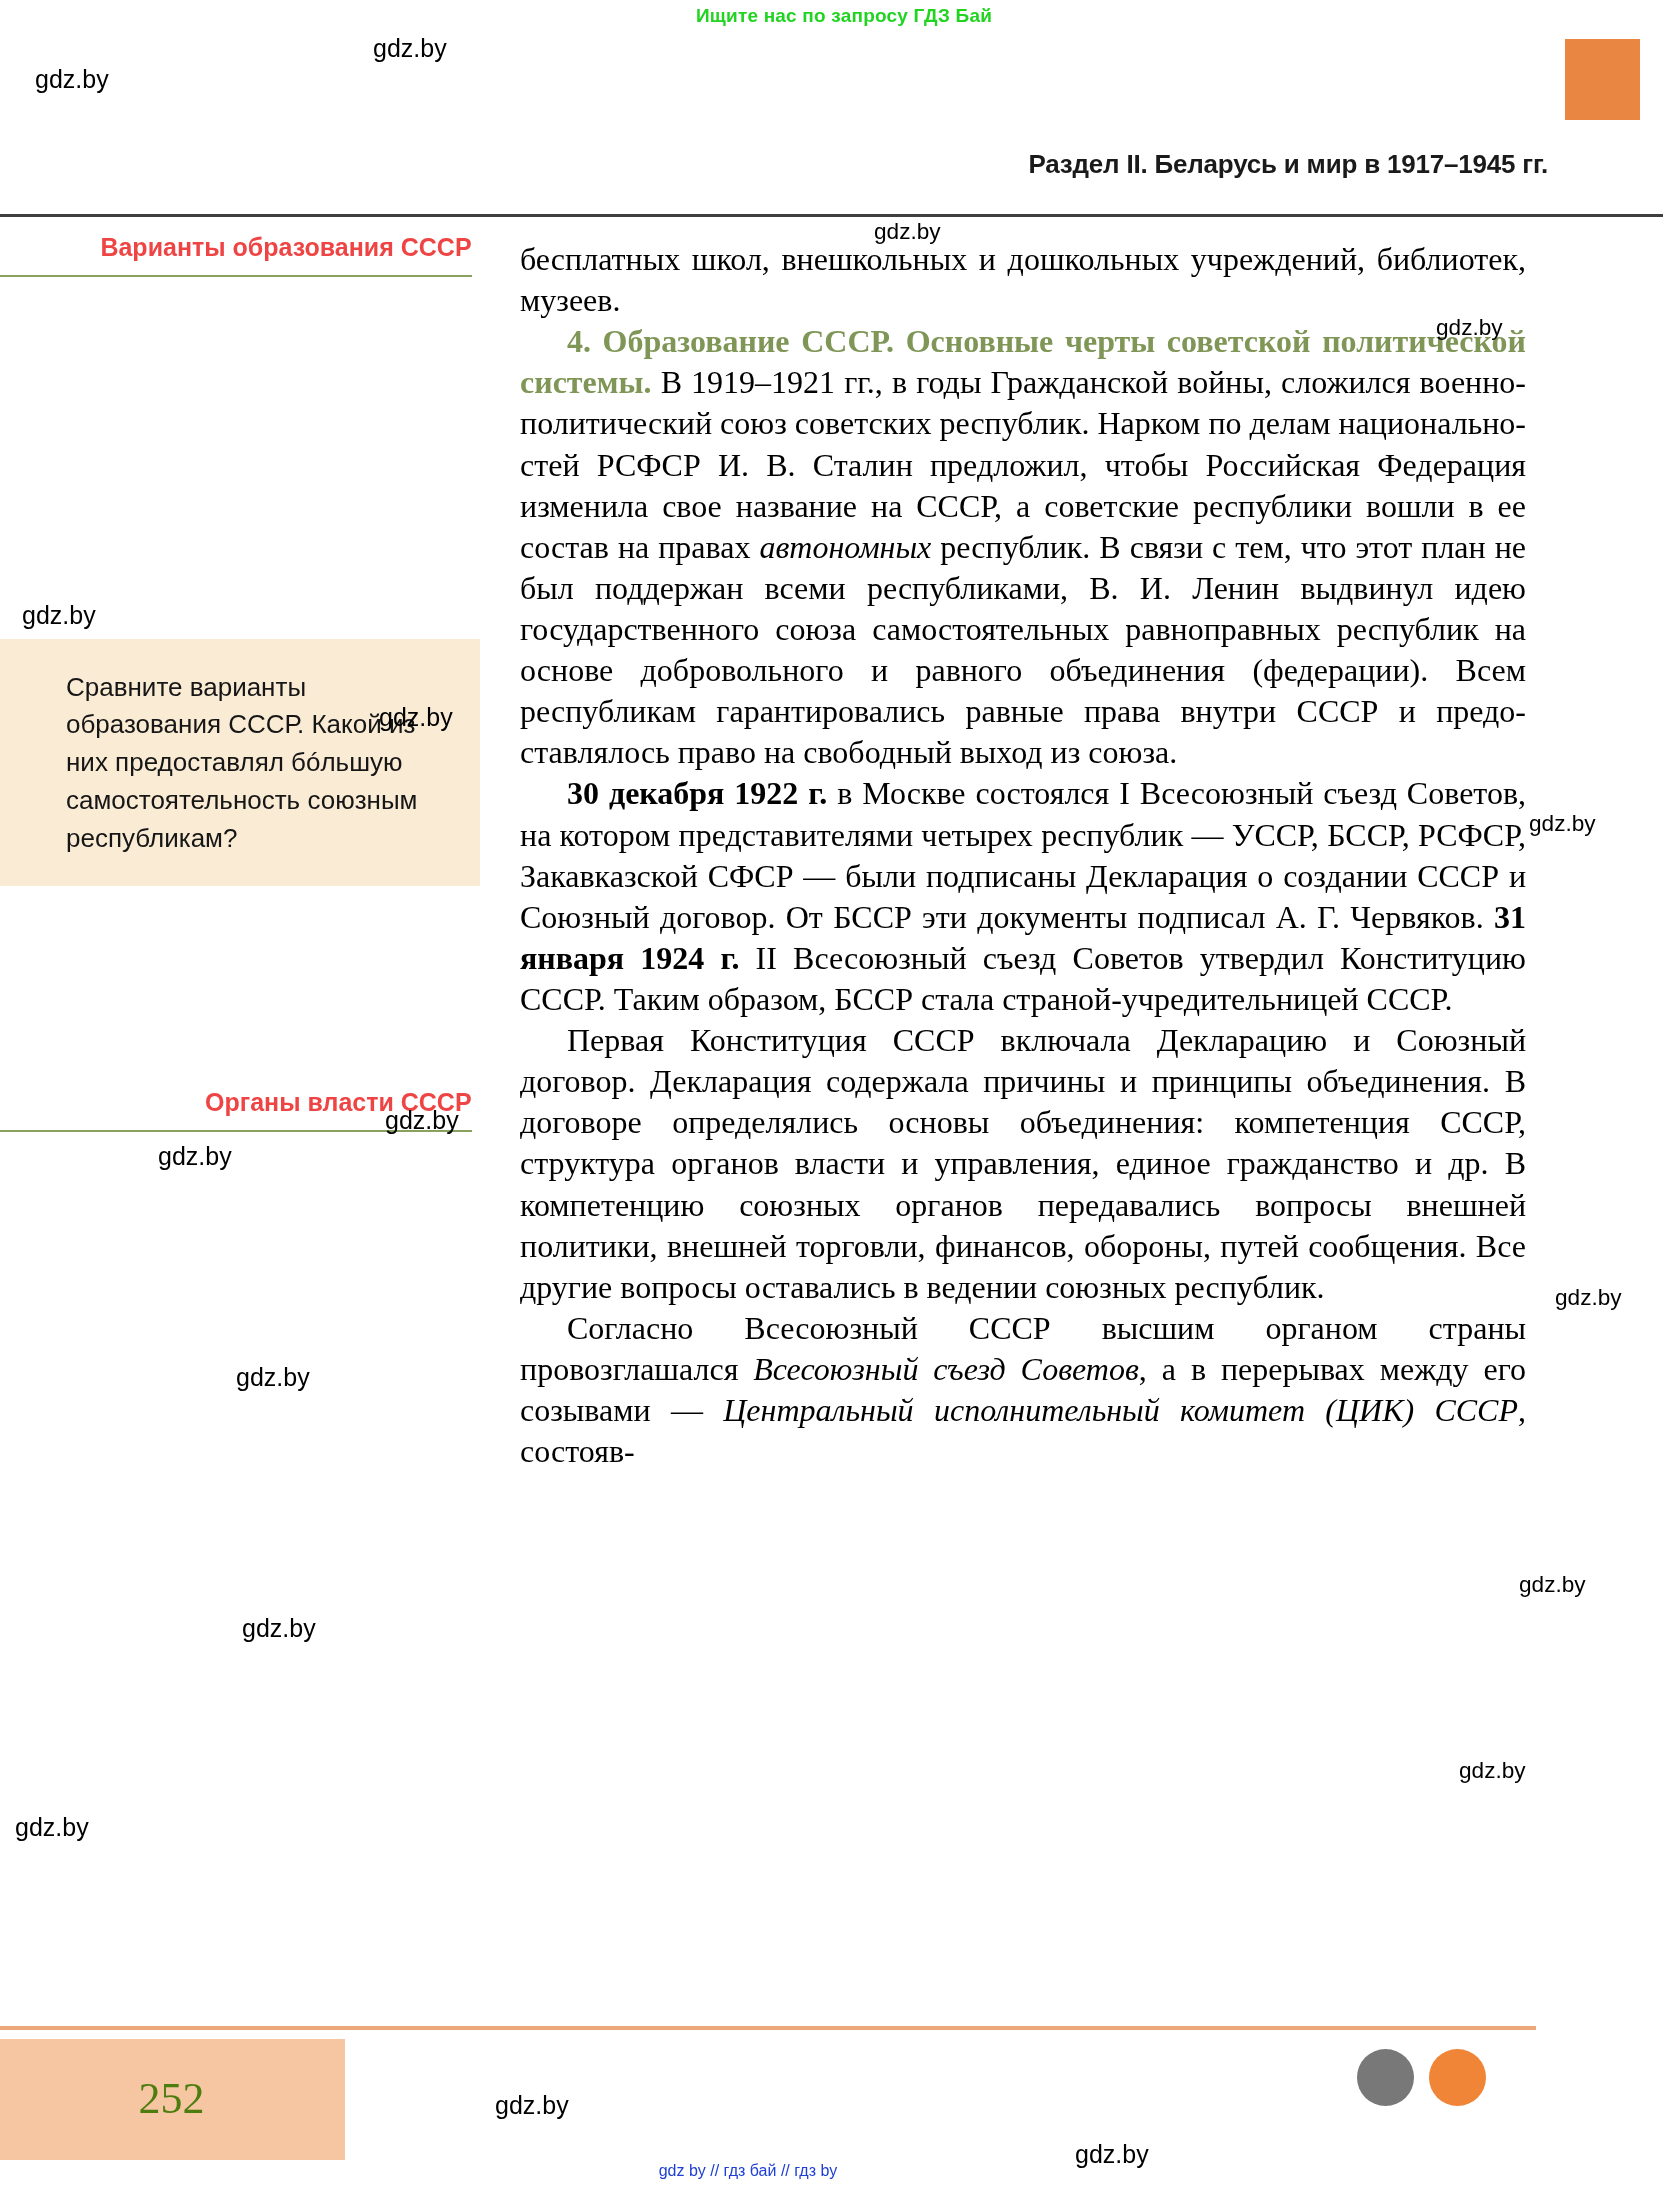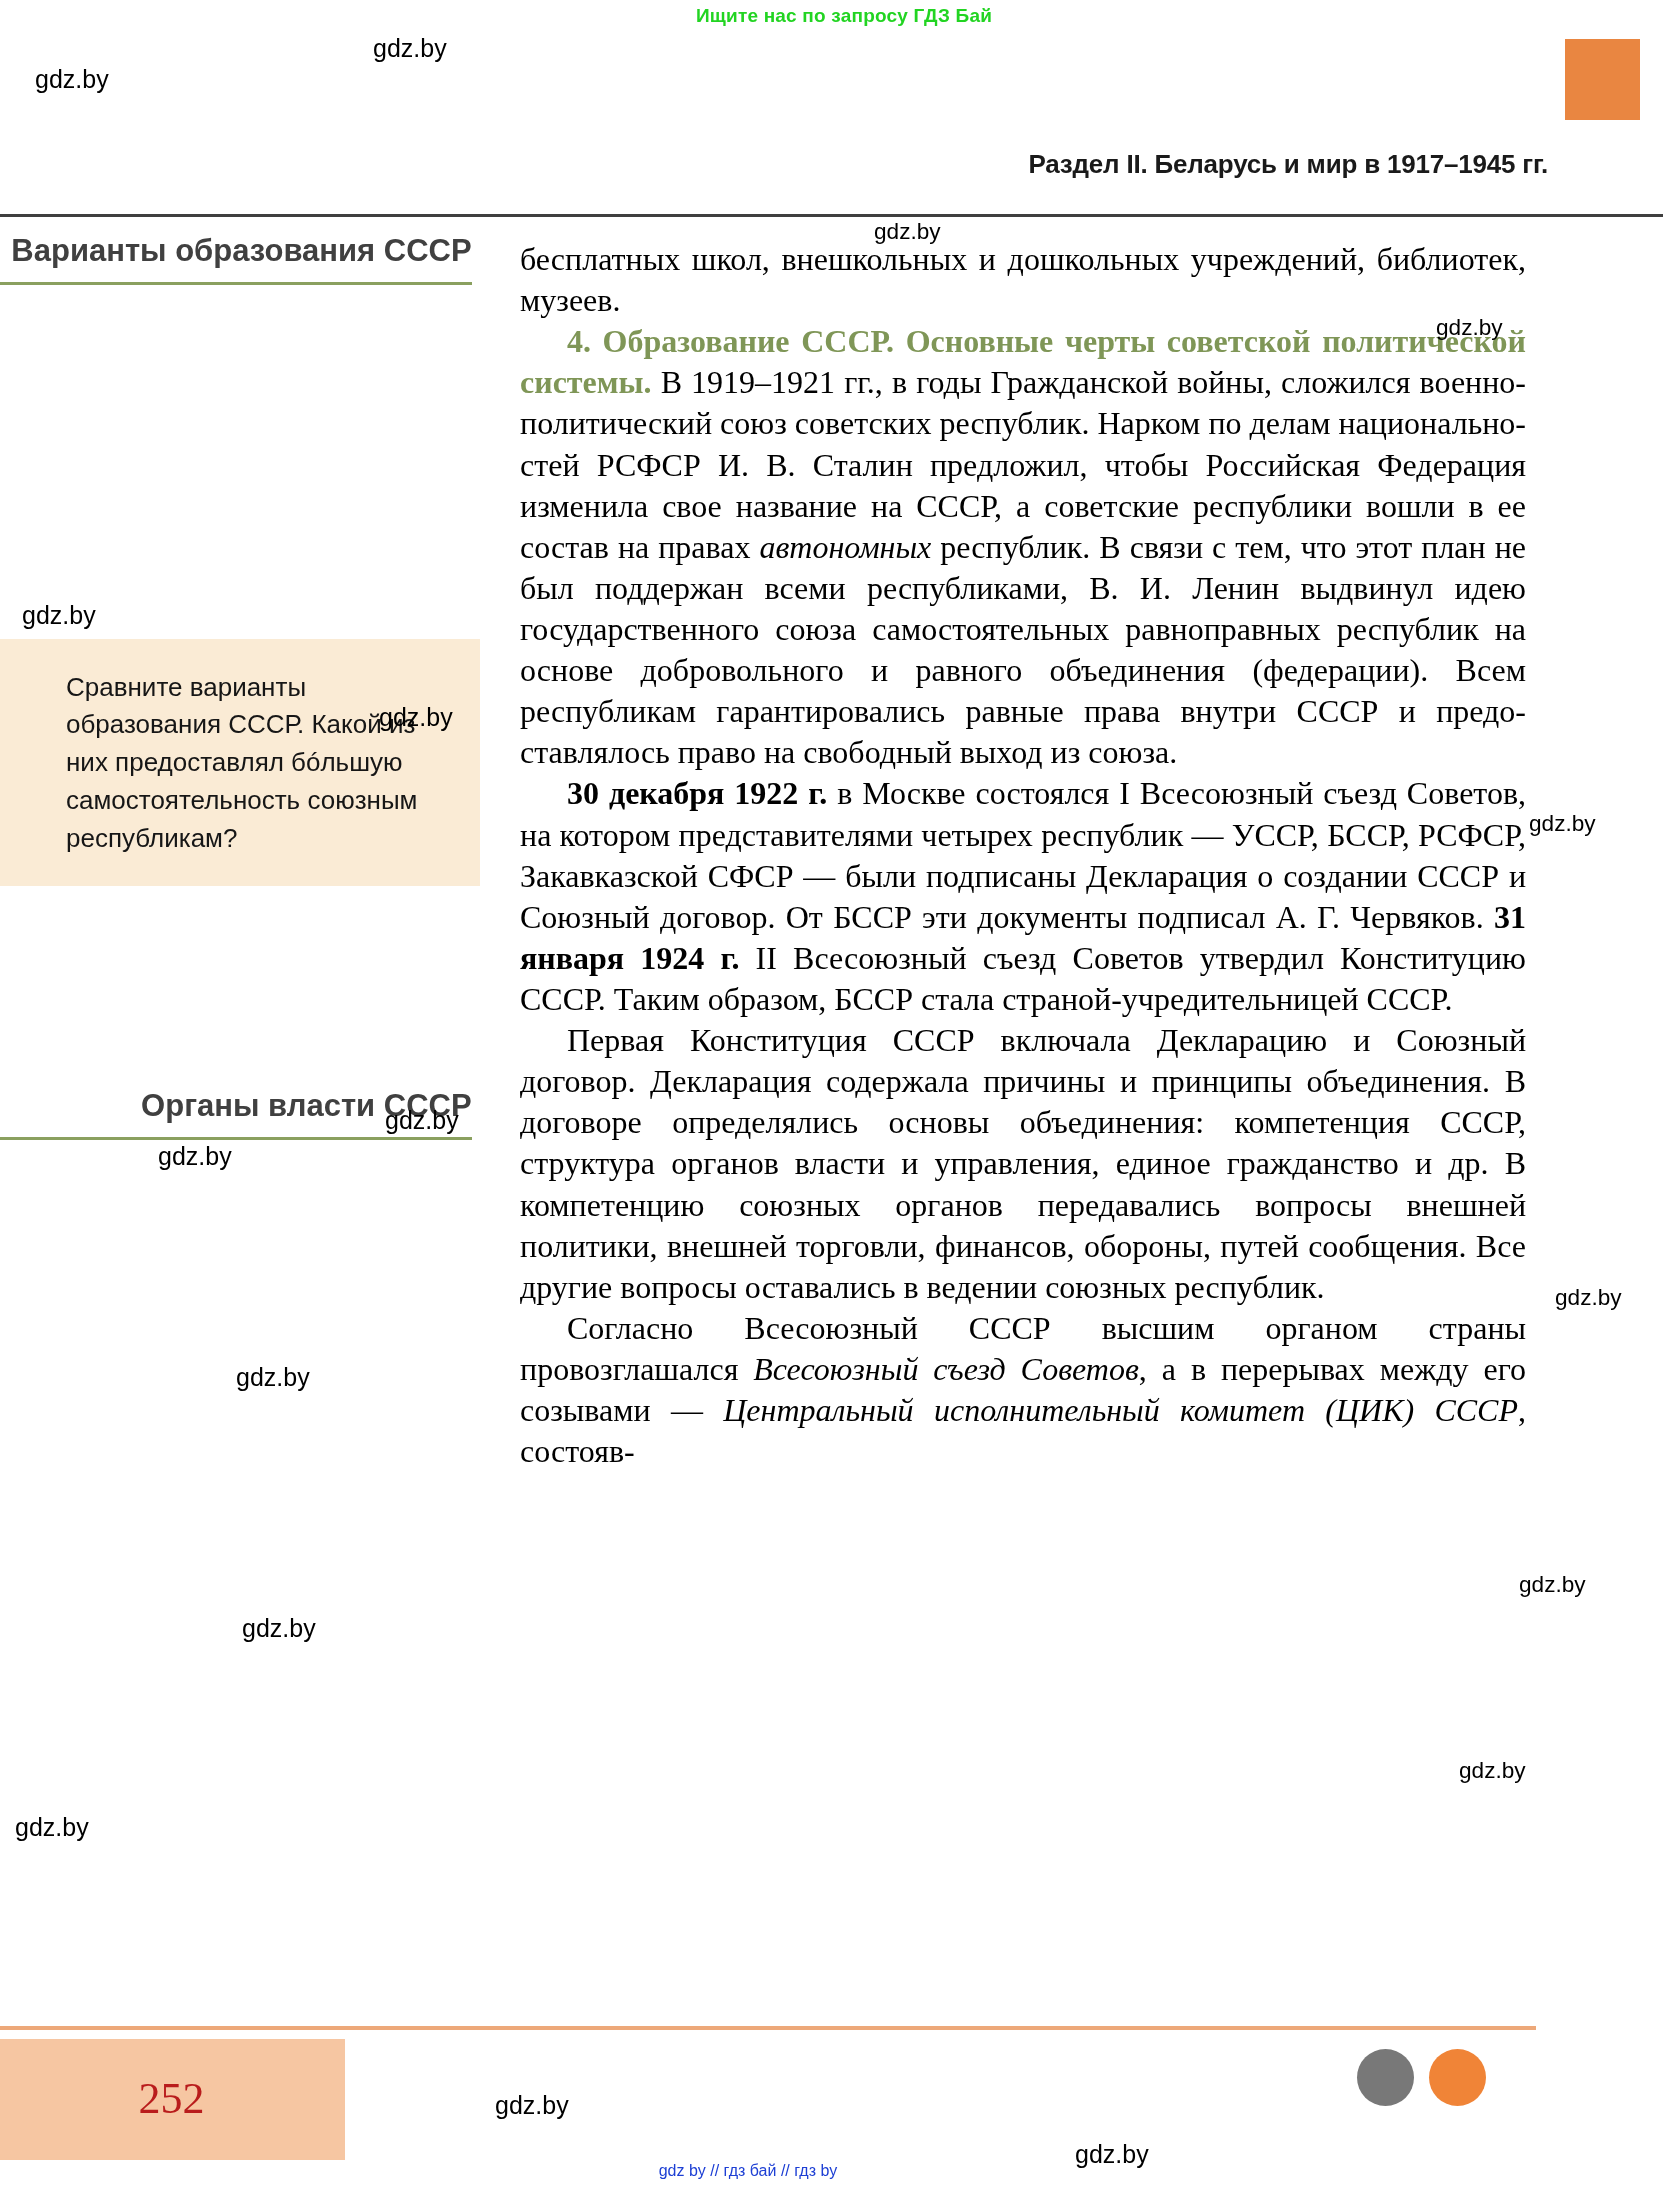--- a/index.html
+++ b/index.html
@@ -86,24 +86,24 @@
   }
 
   
   .side-head {
     position: absolute;
     width: 480px;
     padding-right: 8.4px;
     box-sizing: border-box;
     text-align: right;
     font-family: "Liberation Sans", "DejaVu Sans", sans-serif;
-    font-size: 31px;
+    font-size: 25px;
     font-weight: bold;
     line-height: 1.28;
-    color: #404040;
+    color: #ef4444;
   }
   .side-head .rule {
     display: block;
     margin-top: 11.7px;
     height: 2.5px;
     background: #8aa05f;
   }
 
   
   #question-box {
@@ -161,21 +161,21 @@
     background: #f6c6a2;
   }
   #page-number {
     position: absolute;
     top: 2073px;
     left: 0px;
     width: 343px;
     text-align: center;
     font-family: "Liberation Serif", "DejaVu Serif", serif;
     font-size: 44px;
-    color: #b91c1c;
+    color: #4d7c0f;
   }
   .dot {
     position: absolute;
     border-radius: 50%;
   }
   #dot-gray {
     top: 2049px;
     left: 1357px;
     width: 57px;
     height: 57px;

